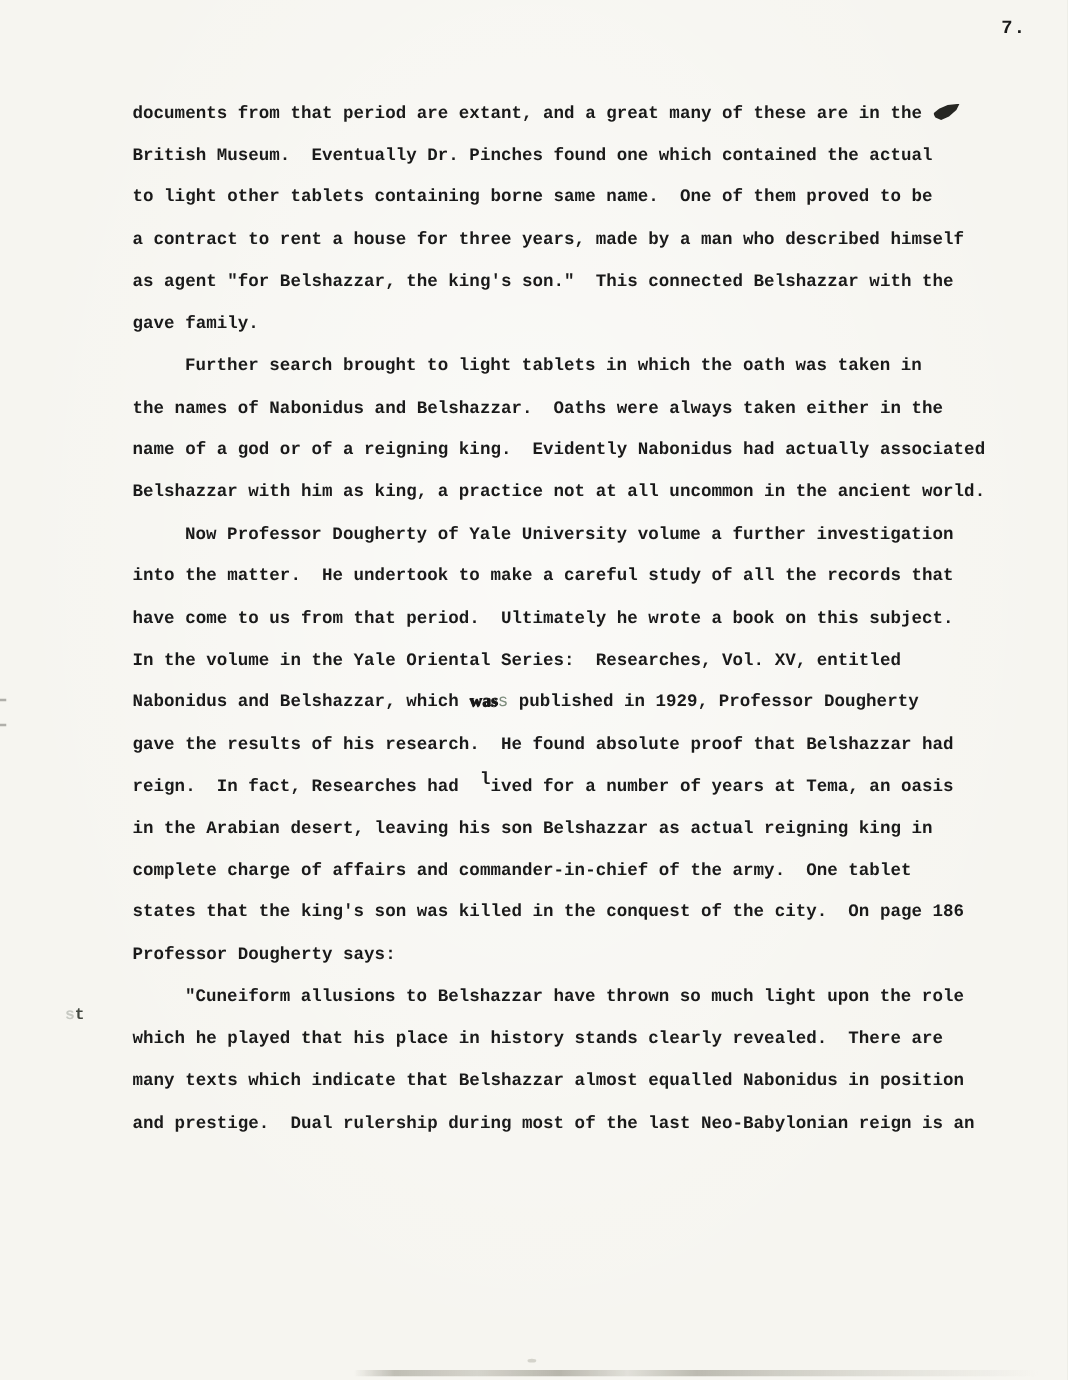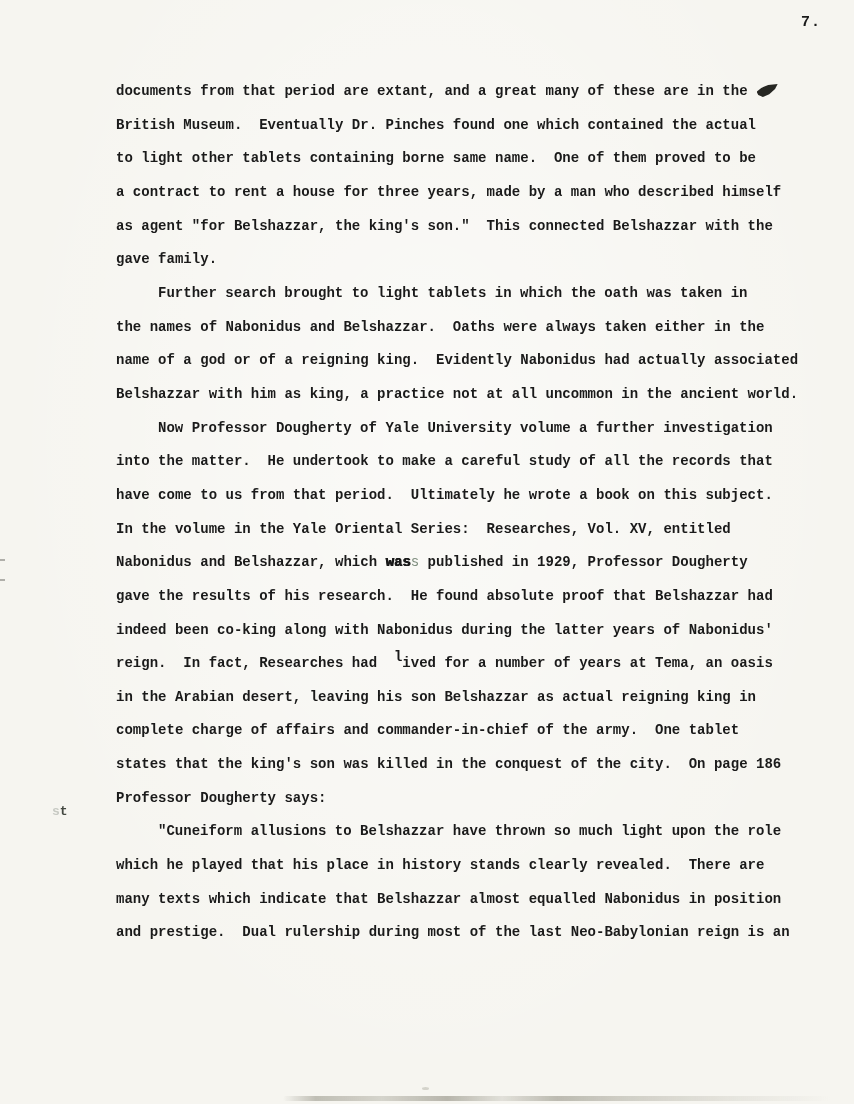--- a/index.html
+++ b/index.html
@@ -28,24 +28,23 @@
     top: 83px;
     left: 106px;
     width: 710px;
   }
   .text-line {
     height: 33.66px;
     font-size: 14px;
     font-weight: bold;
     white-space: pre;
     letter-spacing: 0.02px;
-    margin-left: 10px;
   }
   .text-line.indent { padding-left: 42px; }
-  .seg-overstruck { text-shadow: 0.7px 0 0 #141414, 0 0.3px 0 #141414; }
+  .seg-overstruck { text-shadow: 0.7px 0 0 #141414, 0 0.3px 0 #141414; font-family: Liberation Serif, serif; }
   .seg-ghost {
     color: #7d8d7d;
     font-weight: normal;
     text-shadow: none;
   }
   .seg-raised {
     position: relative;
     top: -6px;
   }
   .ink-blob {
@@ -129,21 +128,20 @@
         <div class="text-line">name of a god or of a reigning king.  Evidently Nabonidus had actually associated</div>
         <div class="text-line">Belshazzar with him as king, a practice not at all uncommon in the ancient world.</div>
       </div>
       <div>
         <div class="text-line indent">Now Professor Dougherty of Yale University volume a further investigation</div>
         <div class="text-line">into the matter.  He undertook to make a careful study of all the records that</div>
         <div class="text-line">have come to us from that period.  Ultimately he wrote a book on this subject.</div>
         <div class="text-line">In the volume in the Yale Oriental Series:  Researches, Vol. XV, entitled</div>
         <div class="text-line"><span>Nabonidus and Belshazzar, which </span><span class="seg-overstruck">was</span><span class="seg-ghost">s</span><span> published in 1929, Professor Dougherty</span></div>
         <div class="text-line">gave the results of his research.  He found absolute proof that Belshazzar had</div>
-        <div class="text-line">indeed been co-king along with Nabonidus during the latter years of Nabonidus'</div>
         <div class="text-line"><span>reign.  In fact, Researches had  </span><span class="seg-raised">l</span><span>ived for a number of years at Tema, an oasis</span></div>
         <div class="text-line">in the Arabian desert, leaving his son Belshazzar as actual reigning king in</div>
         <div class="text-line">complete charge of affairs and commander-in-chief of the army.  One tablet</div>
         <div class="text-line">states that the king's son was killed in the conquest of the city.  On page 186</div>
         <div class="text-line">Professor Dougherty says:</div>
       </div>
       <div>
         <div class="text-line indent">"Cuneiform allusions to Belshazzar have thrown so much light upon the role</div>
         <div class="text-line">which he played that his place in history stands clearly revealed.  There are</div>
         <div class="text-line">many texts which indicate that Belshazzar almost equalled Nabonidus in position</div>

